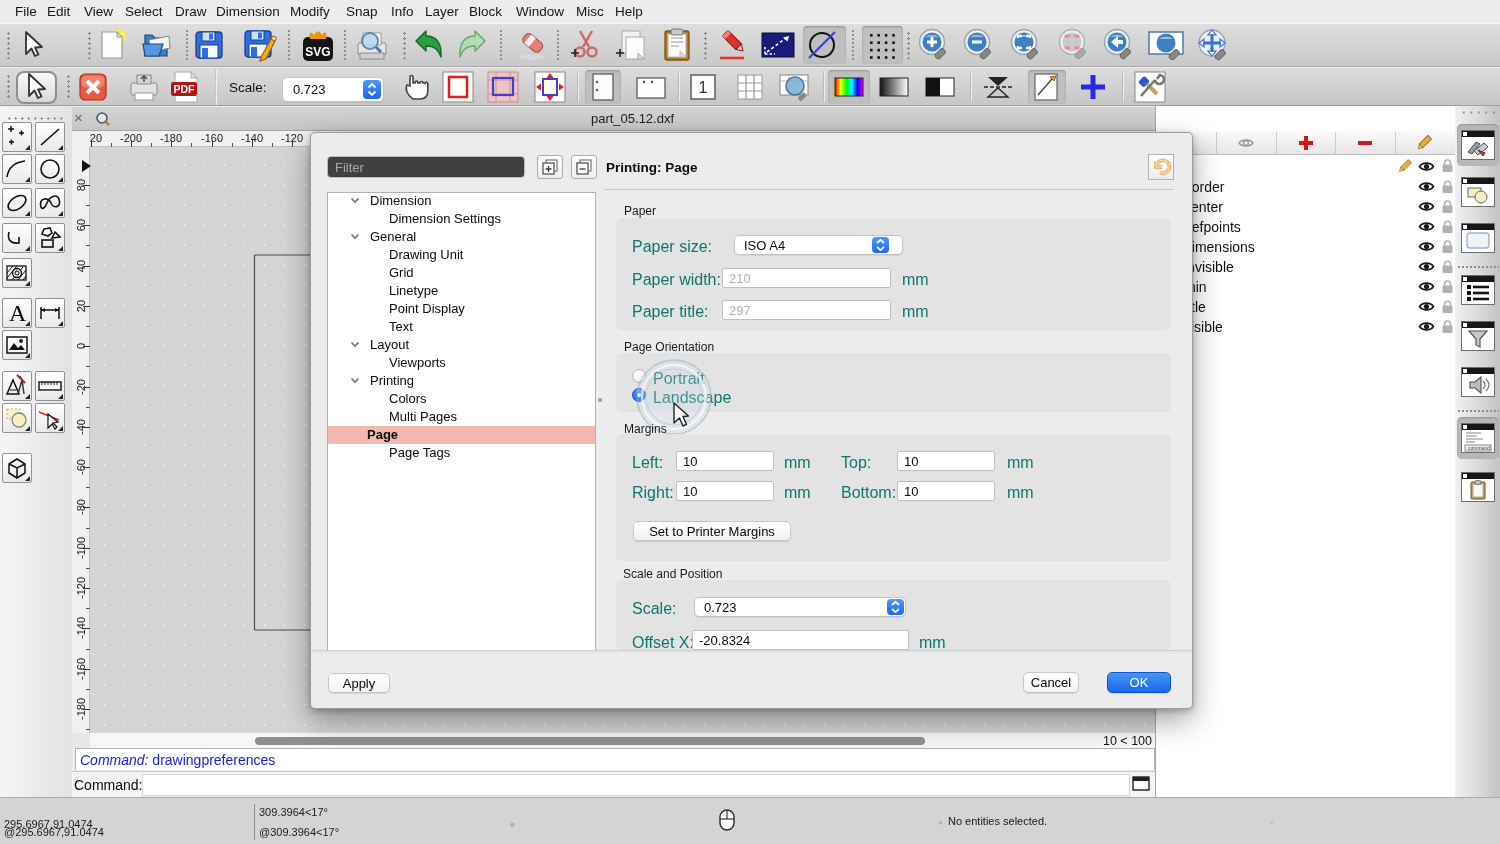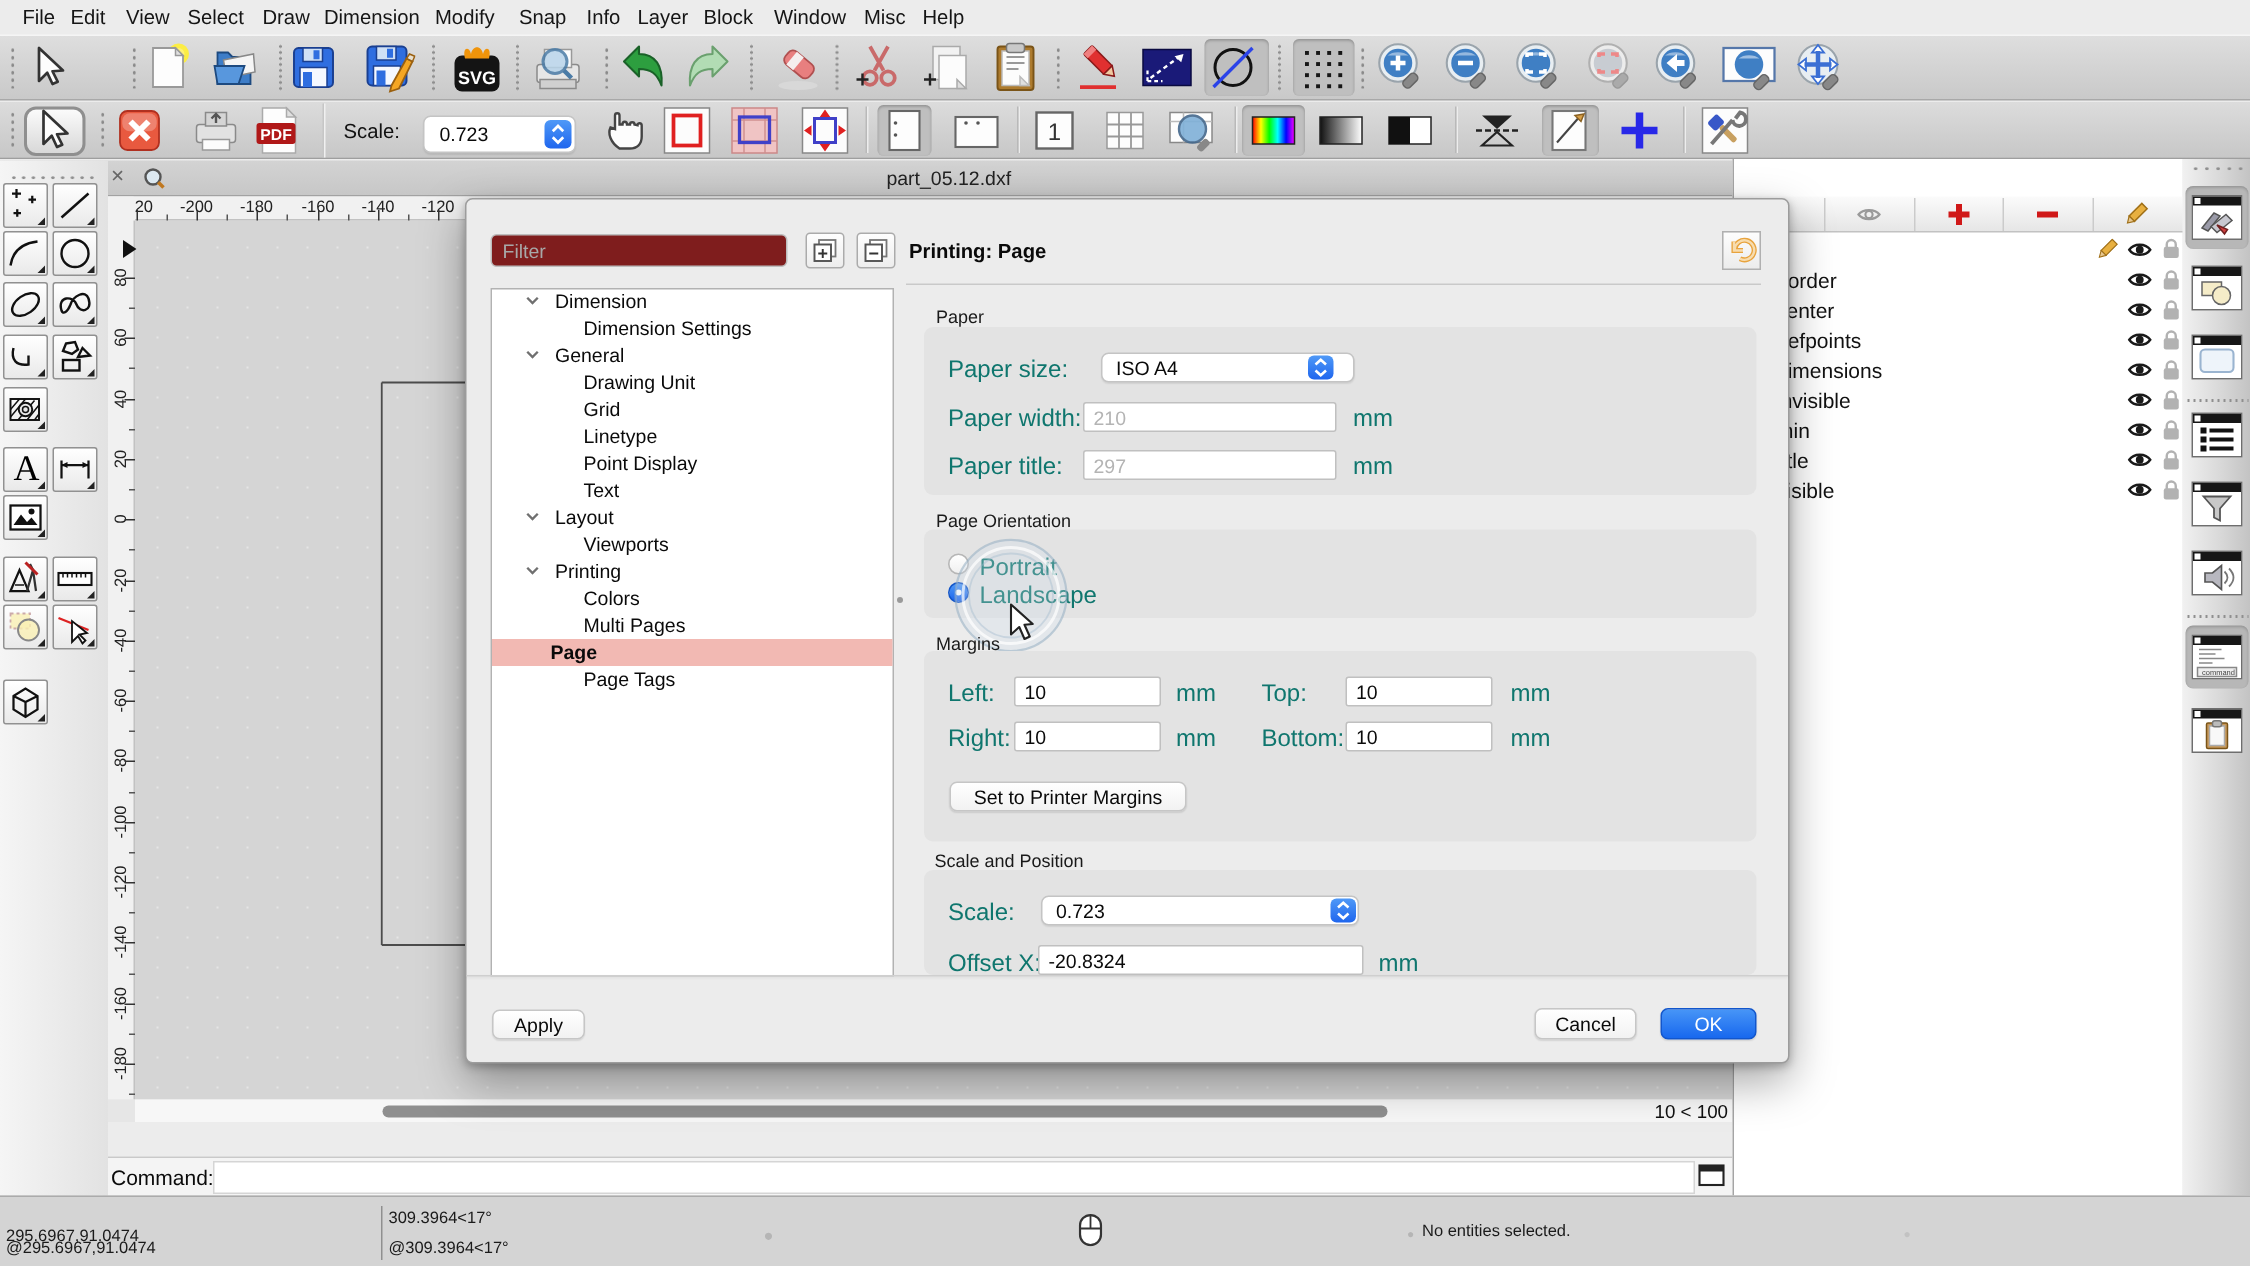--- a/index.html
+++ b/index.html
@@ -582,20 +582,23 @@
       <div class="abs" style="left:263px;top:12px;width:1px;height:4px;background:#555;"></div>
     </div>
 <div class="rcorner"></div>
 <svg class="abs" style="left:82px;top:160px" width="9" height="12" viewBox="0 0 9 12">
       <path d="M0 0 L9 6 L0 12 Z" fill="#111"></path>
     </svg>
 <div class="hscroll"></div>
 <div class="hthumb"></div>
 <div class="abs" style="left:72px;top:733px;width:18px;height:15px;background:#e6e6e6;"></div>
 <span class="abs" style="left:1060px;top:734px;width:92px;text-align:right;font-size:12.5px;color:#111;">10 &lt; 100</span>
+<div class="cmdhist">
+      <span style="position:absolute;left:4px;top:3px;"><i>Command:</i> drawingpreferences</span>
+    </div>
 <div class="cmdrow">
 <span style="position:absolute;left:2px;top:5px;font-size:14px;color:#0a0a0a;">Command:</span>
 <div class="cmdinput"></div>
 <svg class="abs" style="left:1060px;top:4px" width="18" height="16" viewBox="0 0 18 16">
         <rect x="1" y="1" width="16" height="13" fill="#fff" stroke="#222" stroke-width="1.4"></rect>
         <rect x="1" y="1" width="16" height="4" fill="#222"></rect>
       </svg>
 </div>
 <div class="lpanel">
 <div class="ltools">
@@ -803,21 +806,21 @@
         <line x1="8" y1="1" x2="8" y2="10" stroke="#333" stroke-width="1.2"></line>
         <path d="M1 10 h14" stroke="#333" stroke-width="1.2"></path>
       </svg>
 <circle></circle>
 <span style="position:absolute;left:509px;top:20px;color:#b5b5b5;">●</span>
 <span style="position:absolute;left:938px;top:20px;color:#b5b5b5;font-size:8px;">●</span>
 <span style="position:absolute;left:948px;top:17px;">No entities selected.</span>
 <span style="position:absolute;left:1269px;top:20px;color:#c2c2c2;font-size:8px;">●</span>
 </div>
 <div class="dialog" style="z-index:50">
-<div class="abs" style="left:16px;top:23px;width:198px;height:22px;background:#7f1d1d;border:1px solid #bdbdbd;border-radius:4px;">
+<div class="abs" style="left:16px;top:23px;width:198px;height:22px;background:#404040;border:1px solid #bdbdbd;border-radius:4px;">
         <span style="position:absolute;left:7px;top:3px;font-size:13px;color:#a8a8a8;">Filter</span>
       </div>
 <div class="abs" style="left:226px;top:22px;width:26px;height:24px;background:linear-gradient(180deg,#fefefe,#ededed);border:1px solid #ababab;border-radius:3px;text-align:center;padding-top:2px;"><svg width="18" height="18" viewBox="0 0 18 18">
           <rect x="5" y="2" width="11" height="11" fill="#fff" stroke="#777" stroke-width="1.2"></rect>
           <rect x="2" y="5" width="11" height="11" fill="#fff" stroke="#555" stroke-width="1.3"></rect>
           <path d="M7.5 8 v6 M4.5 11 h6" stroke="#333" stroke-width="1.3"></path>
         </svg></div>
 <div class="abs" style="left:260px;top:22px;width:26px;height:24px;background:linear-gradient(180deg,#fefefe,#ededed);border:1px solid #ababab;border-radius:3px;text-align:center;padding-top:2px;"><svg width="18" height="18" viewBox="0 0 18 18">
           <rect x="5" y="2" width="11" height="11" fill="#fff" stroke="#777" stroke-width="1.2"></rect>
           <rect x="2" y="5" width="11" height="11" fill="#fff" stroke="#555" stroke-width="1.3"></rect>
@@ -912,16 +915,16 @@
         <span style="position:absolute;left:9px;top:2px;">0.723</span>
       </div>
 <div class="stepper" style="left:576px;top:466px;width:17px;height:16px;"><svg width="17" height="16" viewBox="0 0 17 16">
           <path d="M5 6 L8.5 2.8 L12 6 M5 10 L8.5 13.2 L12 10" fill="none" stroke="#fff" stroke-width="1.7"></path>
         </svg></div>
 <span class="dlabel" style="left:321px;top:501px;">Offset X:</span>
 <div class="dinput" style="left:381px;top:497px;width:217px;height:20px;">-20.8324</div>
 <span class="dlabel" style="left:608px;top:501px;">mm</span>
 <div class="abs" style="left:0px;top:517px;width:881px;height:1px;background:#cfcfcf;box-shadow:0 1px 2px rgba(0,0,0,.08);"></div>
 <div class="dbtn" style="left:17px;top:540px;width:62px;height:20px;padding-top:2px;">Apply</div>
-<div class="dbtn" style="left:712px;top:539px;width:68px;height:21px;padding-top:2px;">Cancel</div>
+<div class="dbtn" style="left:712px;top:539px;width:56px;height:21px;padding-top:2px;">Cancel</div>
 <div class="dbtn" style="left:796px;top:539px;width:64px;height:21px;padding-top:2px;background:linear-gradient(180deg,#4795f7,#1868ee);border:1px solid #1256cc;color:#fff;">OK</div>
 </div>
 </div>
 
 </body></html>

